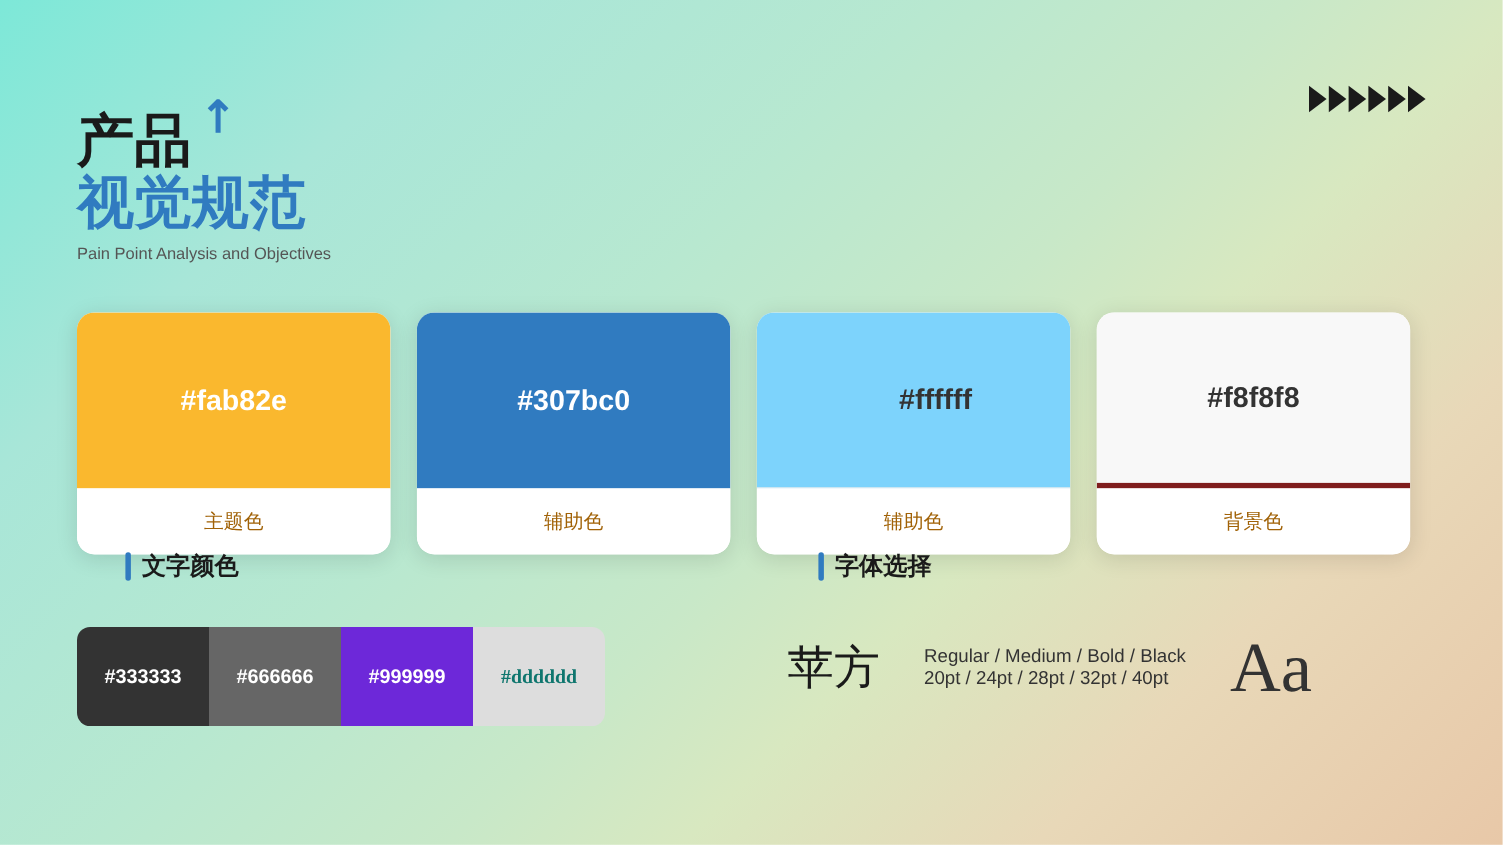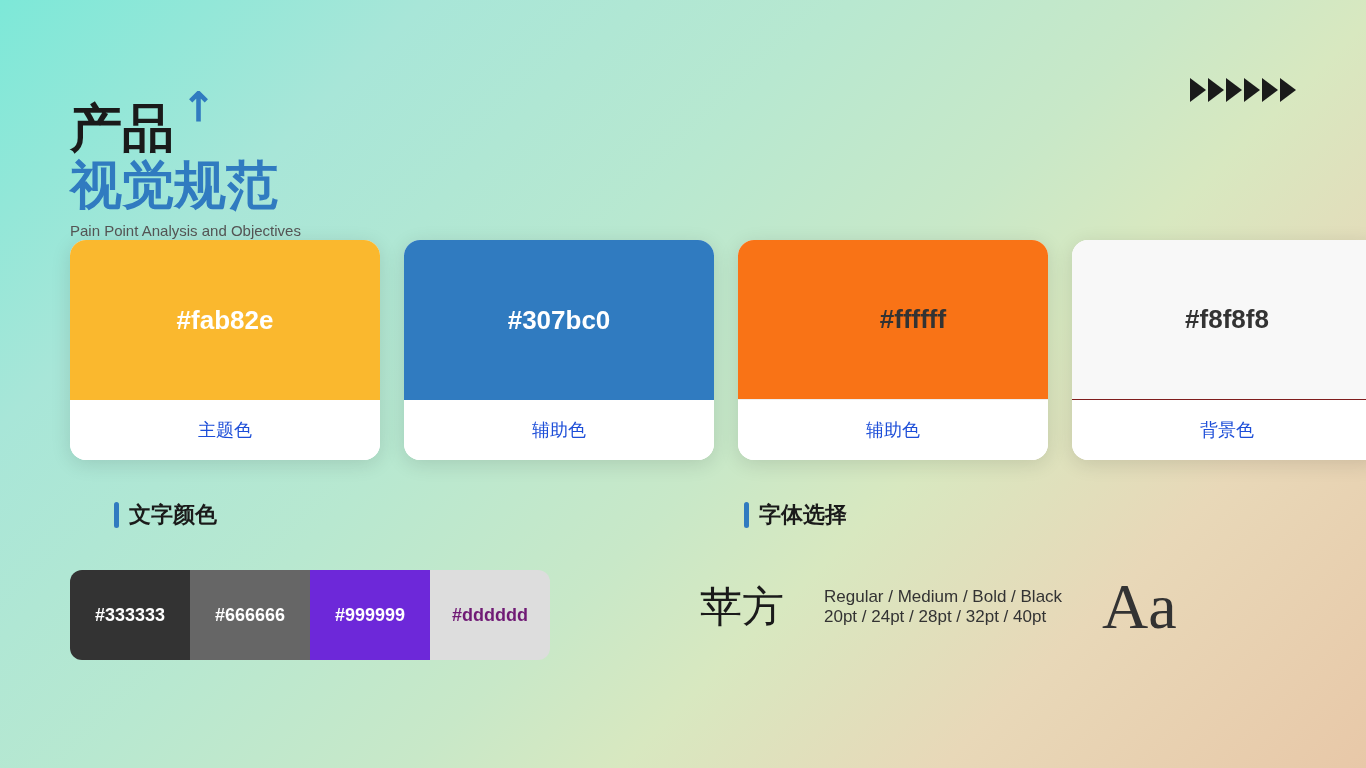--- a/index.html
+++ b/index.html
@@ -78,21 +78,22 @@
       left: 70px;
       display: flex;
       gap: 24px;
     }
 
     .color-card {
       border-radius: 16px;
       overflow: hidden;
       background: white;
       box-shadow: 0 4px 20px rgba(0,0,0,0.12);
-      width: 310px;
+      width: 285px;
+      margin-top: 44px;
     }
 
     .color-swatch {
       height: 160px;
       display: flex;
       align-items: center;
       justify-content: center;
     }
 
     .color-swatch-label {
@@ -104,28 +105,28 @@
     .color-swatch-label-dark {
       font-size: 26px;
       font-weight: 600;
       color: #333;
     }
 
     .color-card-label {
       padding: 18px 0;
       text-align: center;
       font-size: 18px;
-      color: #1d4ed8;
+      color: #a16207;
       background: white;
     }
 
     .swatch-yellow { background-color: #fab82e; }
     .swatch-blue { background-color: #307bc0; }
-    .swatch-white { background-color: #f97316; border-bottom: 1px solid #eee; padding-left: 40px; }
-    .swatch-lightgray { background-color: #f8f8f8; border-bottom: 1px solid #7f1d1d; }
+    .swatch-white { background-color: #7dd3fc; border-bottom: 1px solid #eee; padding-left: 40px; }
+    .swatch-lightgray { background-color: #f8f8f8; border-bottom: 5px solid #7f1d1d; }
 
     
     .section-label {
       display: flex;
       align-items: center;
       gap: 10px;
       font-size: 22px;
       font-weight: 700;
       color: #1a1a1a;
       padding-left: 44px;
@@ -168,36 +169,37 @@
       align-items: center;
       justify-content: center;
       font-size: 18px;
       font-weight: 600;
       color: white;
     }
 
     .ts-1 { background: #333333; }
     .ts-2 { background: #666666; }
     .ts-3 { background: #6d28d9; }
-    .ts-4 { background: #dddddd; color: #701a75; }
+    .ts-4 { background: #dddddd; color: #0f766e; font-family: Liberation Serif, serif; }
 
     
     .font-content {
       position: absolute;
       top: 570px;
       left: 700px;
       display: flex;
       align-items: center;
       gap: 40px;
     }
 
     .font-name-zh {
       font-size: 42px;
       color: #1a1a1a;
       font-weight: 500;
+      margin-left: 16px;
     }
 
     .font-details {
       display: flex;
       flex-direction: column;
     }
 
     .font-weights {
       font-size: 17px;
       color: #333;

